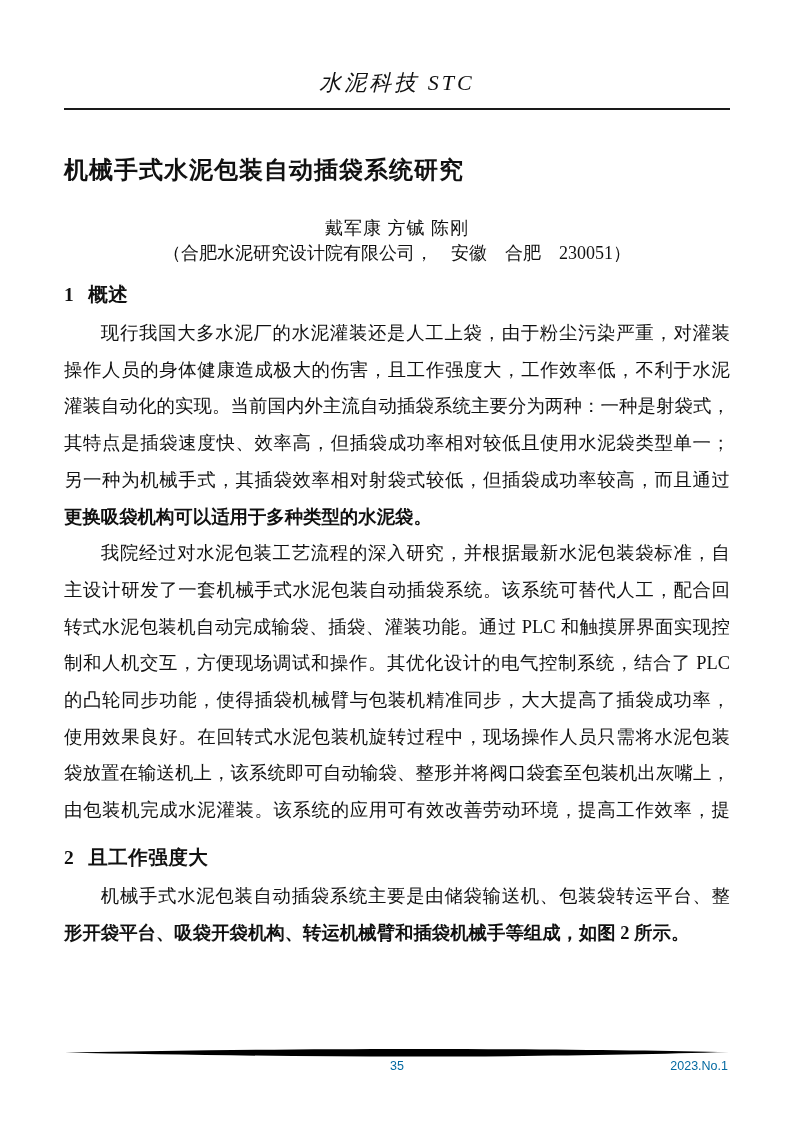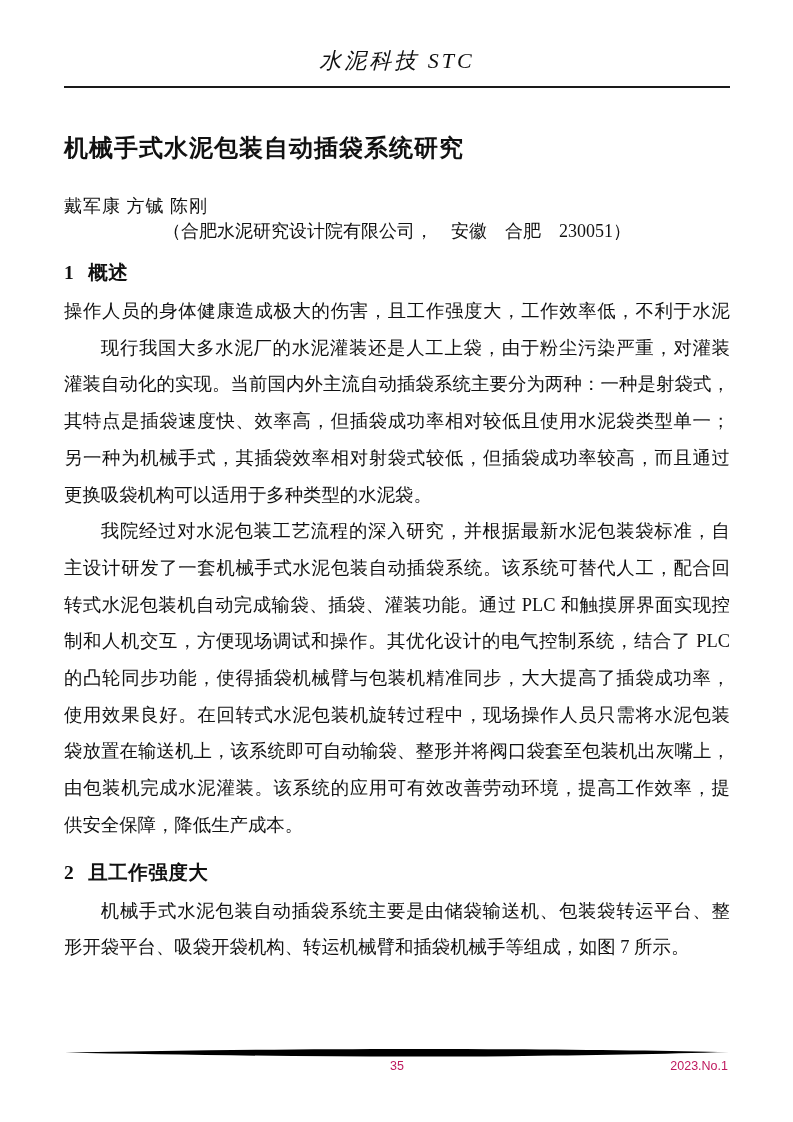--- a/index.html
+++ b/index.html
@@ -15,39 +15,41 @@
   }
   .content { padding: 0 63px 0 64px; }
 
   
   .journal-title {
     padding-top: 46px;
     text-align: center;
     font-size: 22px;
     letter-spacing: 3px;
     font-style: italic;
+    margin-top: 22px;
   }
   .header-rule {
     border: none;
     border-top: 2px solid #1a1a1a;
     margin: 10px 0 0 0;
   }
 
   
   .article-title {
     margin: 40px 0 0 0;
     text-align: left;
     font-size: 24px;
     line-height: 40px;
     font-weight: bold;
     font-family: "Liberation Sans", "DejaVu Sans", sans-serif;
     letter-spacing: 1px;
   }
   .authors {
     margin-top: 26px;
+    text-align: center;
     font-size: 18px;
     line-height: 24px;
     letter-spacing: 1px;
   }
   .affiliation {
     text-align: center;
     font-size: 18px;
     line-height: 26px;
   }
 
@@ -64,82 +66,81 @@
 
   .para { margin: 6px 0 0 0; font-size: 18.4px; }
   .para + .para { margin-top: 0; }
   .ln {
     display: block;
     line-height: 36.7px;
     text-align: justify;
     text-align-last: justify;
   }
   .ln.first { text-indent: 2em; }
-  .ln.last { text-align-last: left; }
+  .ln.last { text-align-last: left; font-weight: bold; }
 
   
   .page-footer {
     position: absolute;
     left: 64px;
     right: 63px;
     top: 1048px;
   }
   .footer-divider svg { display: block; width: 100%; height: 10px; }
   .footer-meta {
     position: relative;
     height: 18px;
     margin-top: 1px;
     font-family: "Liberation Sans", "DejaVu Sans", sans-serif;
     font-size: 12.5px;
-    color: #be185d;
+    color: #0369a1;
   }
   .page-num { position: absolute; left: 0; right: 0; text-align: center; }
   .issue { position: absolute; right: 2px; top: 0; }
 </style>
 </head>
 <body>
 
 <div class="page">
   <div class="content">
 
     <div class="journal-title">水泥科技 STC</div>
     <hr class="header-rule">
 
     <h1 class="article-title">机械手式水泥包装自动插袋系统研究</h1>
     <div class="authors">戴军康 方铖 陈刚</div>
     <div class="affiliation">（合肥水泥研究设计院有限公司，　安徽　合肥　230051）</div>
 
     <h2 class="section-heading"><span class="sec-num">1</span><span>概述</span></h2>
 
     <p class="para">
+      <span class="ln first">现行我国大多水泥厂的水泥灌装还是人工上袋，由于粉尘污染严重，对灌装</span>
       <span class="ln">操作人员的身体健康造成极大的伤害，且工作强度大，工作效率低，不利于水泥</span>
-      <span class="ln first">现行我国大多水泥厂的水泥灌装还是人工上袋，由于粉尘污染严重，对灌装</span>
       <span class="ln">灌装自动化的实现。当前国内外主流自动插袋系统主要分为两种：一种是射袋式，</span>
       <span class="ln">其特点是插袋速度快、效率高，但插袋成功率相对较低且使用水泥袋类型单一；</span>
       <span class="ln">另一种为机械手式，其插袋效率相对射袋式较低，但插袋成功率较高，而且通过</span>
       <span class="ln last">更换吸袋机构可以适用于多种类型的水泥袋。</span>
     </p>
 
     <p class="para">
       <span class="ln first">我院经过对水泥包装工艺流程的深入研究，并根据最新水泥包装袋标准，自</span>
       <span class="ln">主设计研发了一套机械手式水泥包装自动插袋系统。该系统可替代人工，配合回</span>
       <span class="ln">转式水泥包装机自动完成输袋、插袋、灌装功能。通过 PLC 和触摸屏界面实现控</span>
       <span class="ln">制和人机交互，方便现场调试和操作。其优化设计的电气控制系统，结合了 PLC</span>
       <span class="ln">的凸轮同步功能，使得插袋机械臂与包装机精准同步，大大提高了插袋成功率，</span>
       <span class="ln">使用效果良好。在回转式水泥包装机旋转过程中，现场操作人员只需将水泥包装</span>
       <span class="ln">袋放置在输送机上，该系统即可自动输袋、整形并将阀口袋套至包装机出灰嘴上，</span>
       <span class="ln">由包装机完成水泥灌装。该系统的应用可有效改善劳动环境，提高工作效率，提</span>
-      <span class="ln last">供安全保障，降低生产成本。</span>
     </p>
 
     <h2 class="section-heading"><span class="sec-num">2</span><span>且工作强度大</span></h2>
 
     <p class="para">
       <span class="ln first">机械手式水泥包装自动插袋系统主要是由储袋输送机、包装袋转运平台、整</span>
-      <span class="ln last">形开袋平台、吸袋开袋机构、转运机械臂和插袋机械手等组成，如图 7 所示。</span>
+      <span class="ln last">形开袋平台、吸袋开袋机构、转运机械臂和插袋机械手等组成，如图 2 所示。</span>
     </p>
 
   </div>
 
   <div class="page-footer">
     <div class="footer-divider">
       <svg viewBox="0 0 666 10" preserveAspectRatio="none" aria-hidden="true">
         <path d="M1,4.5 C120,2.2 240,1.0 345,0.9 C470,0.8 590,2.3 665,4.1 C575,6.8 460,8.6 345,8.6 C230,8.6 100,6.6 1,4.5 Z" fill="#000000"></path>
       </svg>
     </div>

